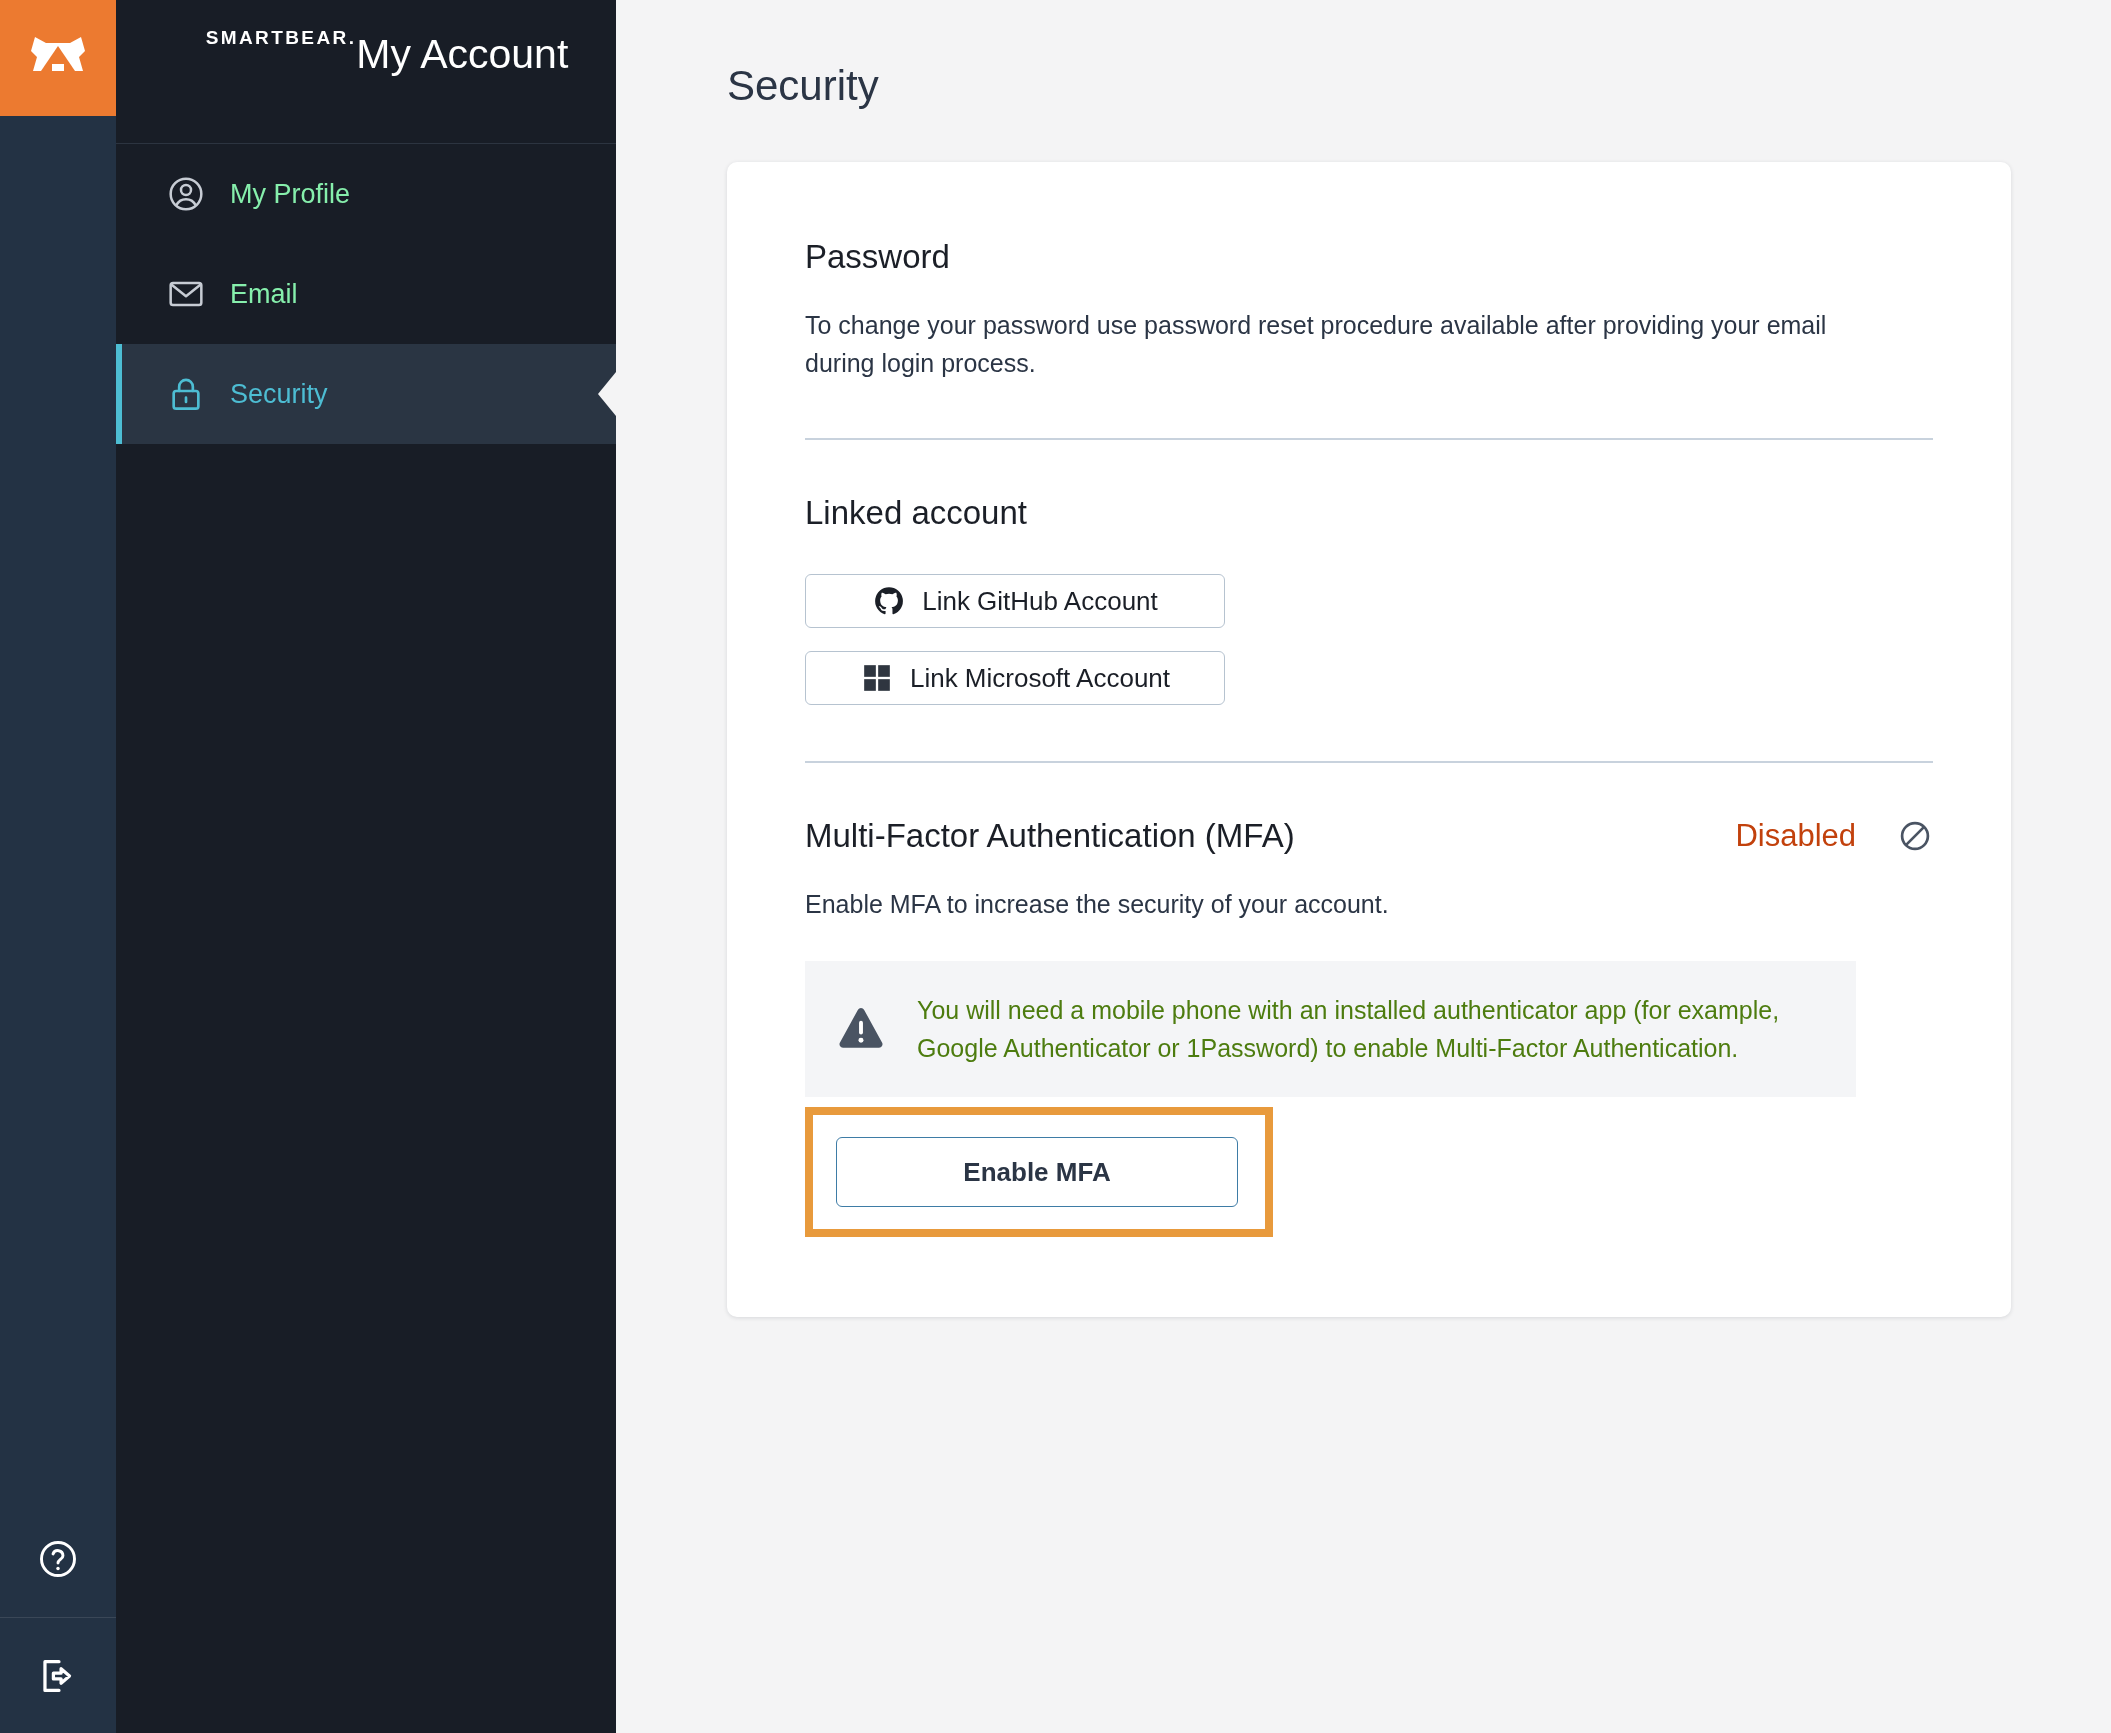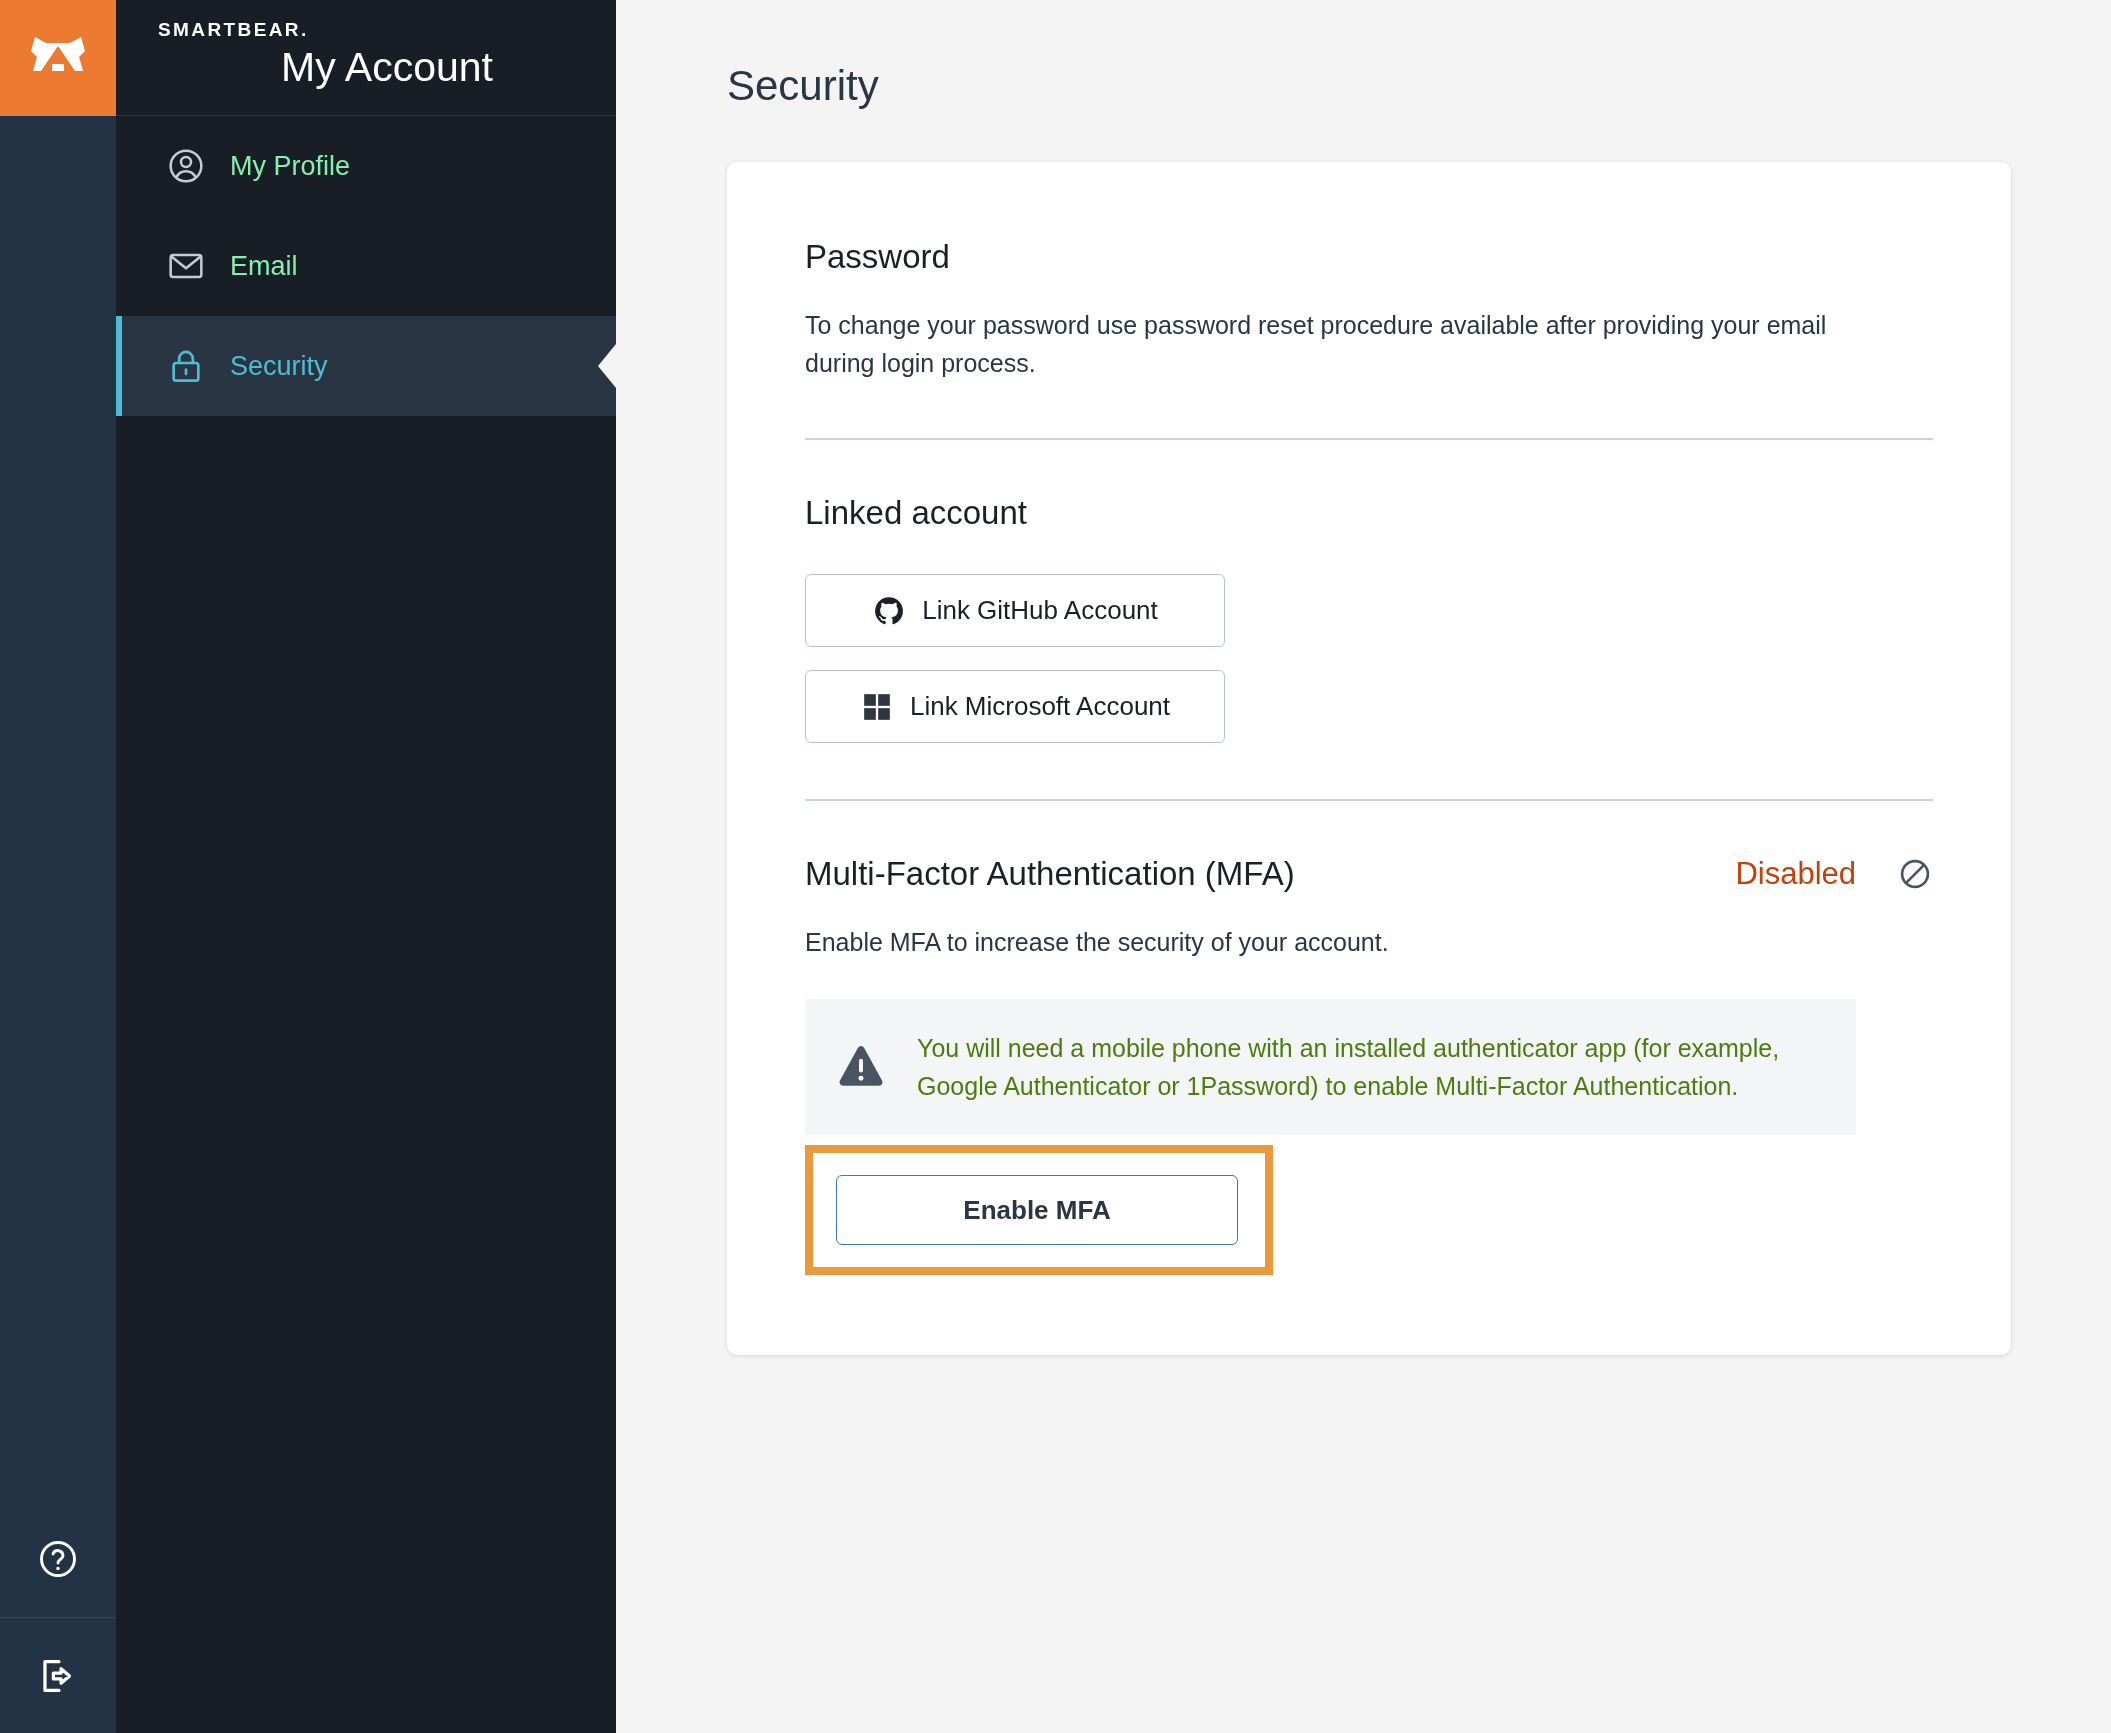--- a/index.html
+++ b/index.html
@@ -33,22 +33,23 @@
   
   .sidebar {
     width: 500px; flex: 0 0 500px;
     background: #181d26;
     position: relative;
     display: flex; flex-direction: column;
   }
   .sb-header {
     height: 116px; flex: 0 0 116px;
     padding: 0 0 2px 42px;
-    display: flex; flex-direction: column; justify-content: center;
+    display: flex; flex-direction: row; justify-content: center;
     border-bottom: 1px solid #2c3440;
+    margin-top: 28px;
   }
   .sb-brand {
     font-size: 19px; letter-spacing: 2.4px; font-weight: 700;
     color: #ffffff; line-height: 1.1;
   }
   .sb-title {
     font-size: 41px; color: #ffffff; font-weight: 400;
     line-height: 1.2; margin-top: 2px; text-align: center;
   }
   .nav { display: flex; flex-direction: column; }
@@ -103,21 +104,21 @@
     font-size: 25px; color: #2b3545; line-height: 1.52;
     max-width: 1025px;
   }
   hr.rule {
     border: none; border-top: 2px solid #c8d2dd;
     margin: 56px 0 54px 0;
   }
 
   .link-btns { margin-top: 42px; }
   .link-btn {
-    width: 420px; height: 73px;
+    width: 420px; height: 54px;
     border: 1px solid #b6c3d0;
     border-radius: 6px;
     background: #ffffff;
     display: flex; align-items: center; justify-content: center;
     font-size: 26px; color: #1b1f27;
     margin-bottom: 23px;
   }
   .link-btn .brand-ico {
     width: 34px; height: 34px;
     display: flex; align-items: center; justify-content: center;

